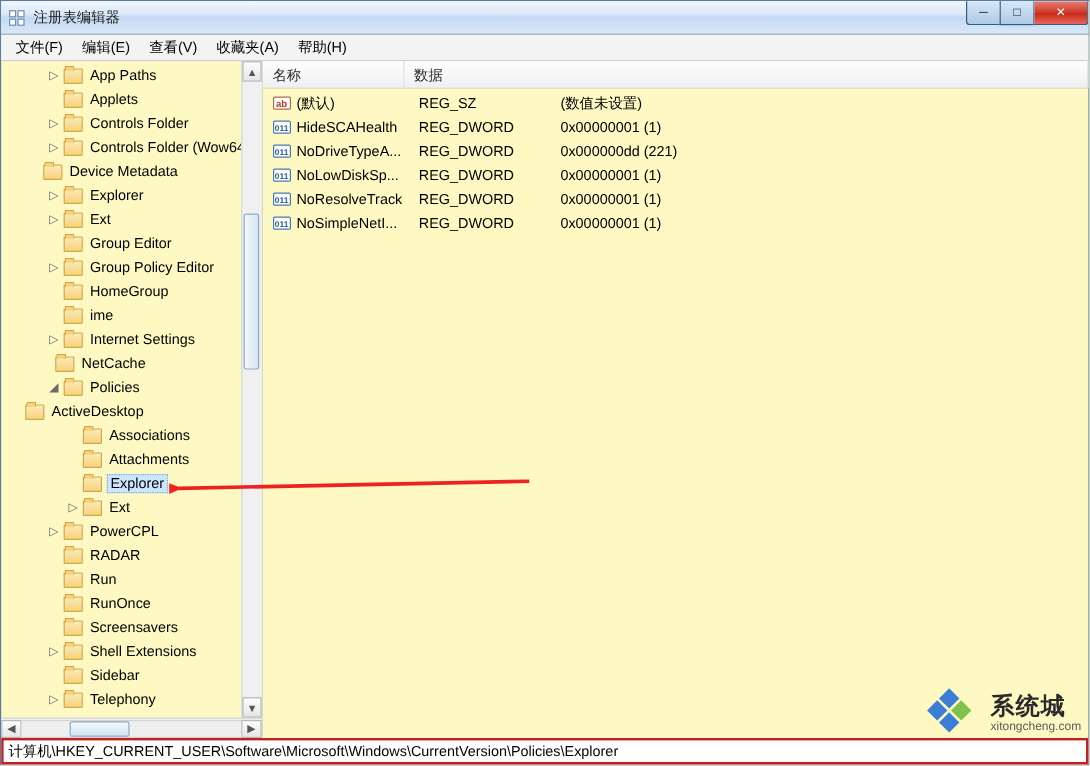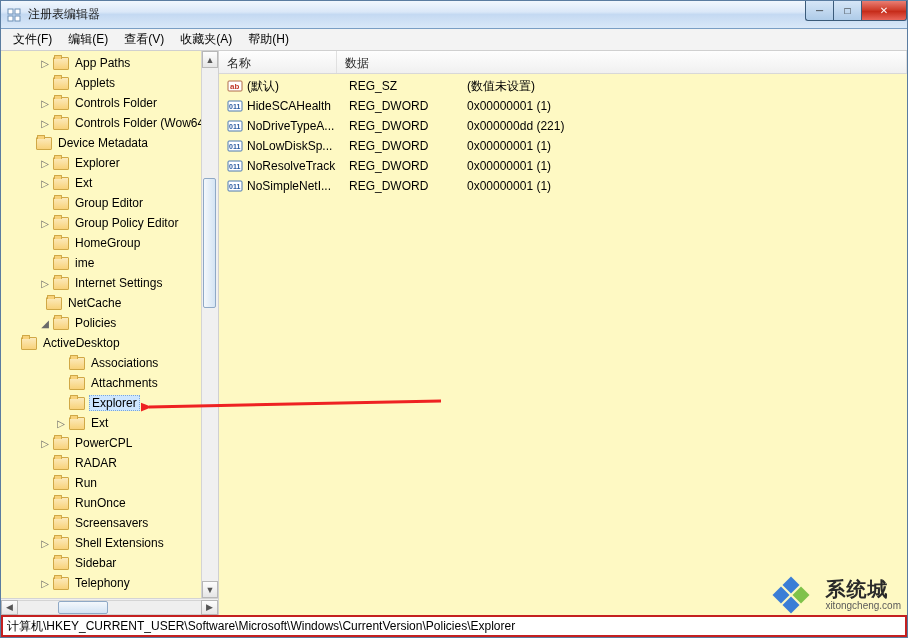--- a/index.html
+++ b/index.html
@@ -39,21 +39,21 @@
 .lrow .ic { width:16px; height:16px; margin:0 4px 0 8px; display:inline-block; }
 .lrow .n { width:102px; overflow:hidden; text-overflow:ellipsis; white-space:nowrap; }
 .lrow .t { width:118px; }
 .lrow .d { flex:1; }
 .statusbar { height:22px; border:2px solid #c42020; padding:2px 4px; display:flex; align-items:center; background:#fff; }
 .vscroll { position:absolute; right:0; top:0; bottom:17px; width:17px; background:#f0f0f0; border-left:1px solid #d4d4d4; display:flex; flex-direction:column; }
 .vscroll .arr { height:17px; background:linear-gradient(#fdfdfd,#e6e6e6); border:1px solid #b8b8b8; display:flex; align-items:center; justify-content:center; font-size:9px; color:#555; }
 .vscroll .track { flex:1; position:relative; }
 .vscroll .thumb { position:absolute; left:1px; top:110px; width:13px; height:130px; background:linear-gradient(to right,#f4f8fc,#d4e4f4); border:1px solid #8fa9c6; border-radius:2px; }
 .arrow-annot { position:absolute; left:140px; top:398px; pointer-events:none; z-index:5; }
-.watermark { position:absolute; right:6px; bottom:26px; display:flex; align-items:center; gap:20px; pointer-events:none; z-index:6; }
+.watermark { position:absolute; right:6px; bottom:26px; display:flex; align-items:flex-start; gap:20px; pointer-events:none; z-index:6; }
 .wm-dia { width:28px; height:28px; position:relative; }
 .wm-dia span { position:absolute; width:12px; height:12px; transform:rotate(45deg); }
 .wm-txt { display:flex; flex-direction:column; line-height:1.1; }
 .wm-txt .big { font-size:20px; font-weight:bold; color:#2a2a2a; letter-spacing:1px; }
 .wm-txt .sm { font-size:10px; color:#5a5a5a; }
 svg.reg-ic rect { fill:#fff; stroke:#6d90b6; }
 svg.str-ic .tag { fill:#fff; stroke:#b06a4a; } svg.str-ic text { fill:#c0392b; font-size:8px; font-weight:bold; }
 svg.dw-ic .tag { fill:#fff; stroke:#4a78b0; } svg.dw-ic text { fill:#2a5aa0; font-size:7px; font-weight:bold; }
 </style>
 </head>

